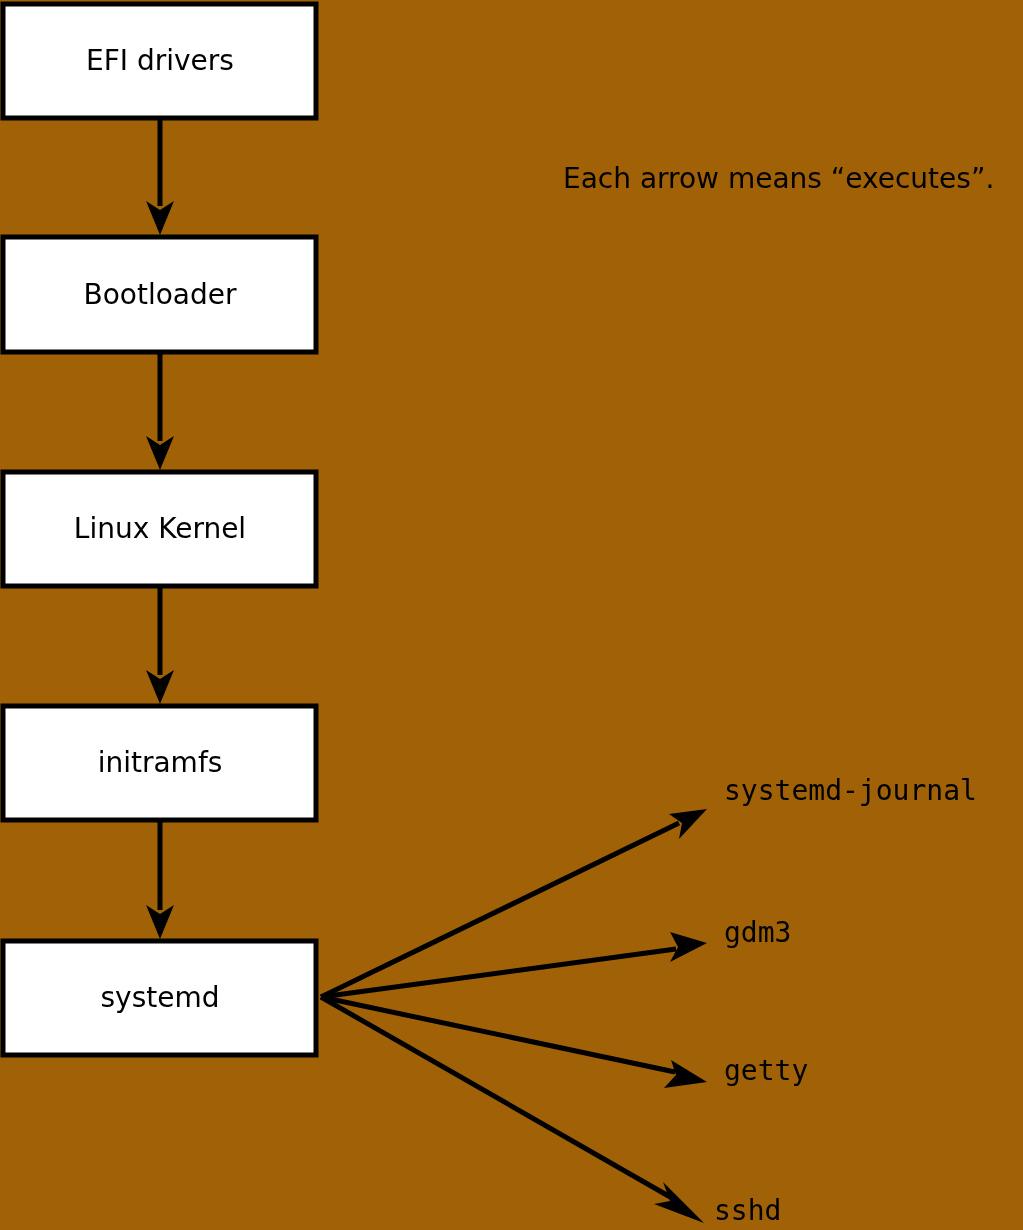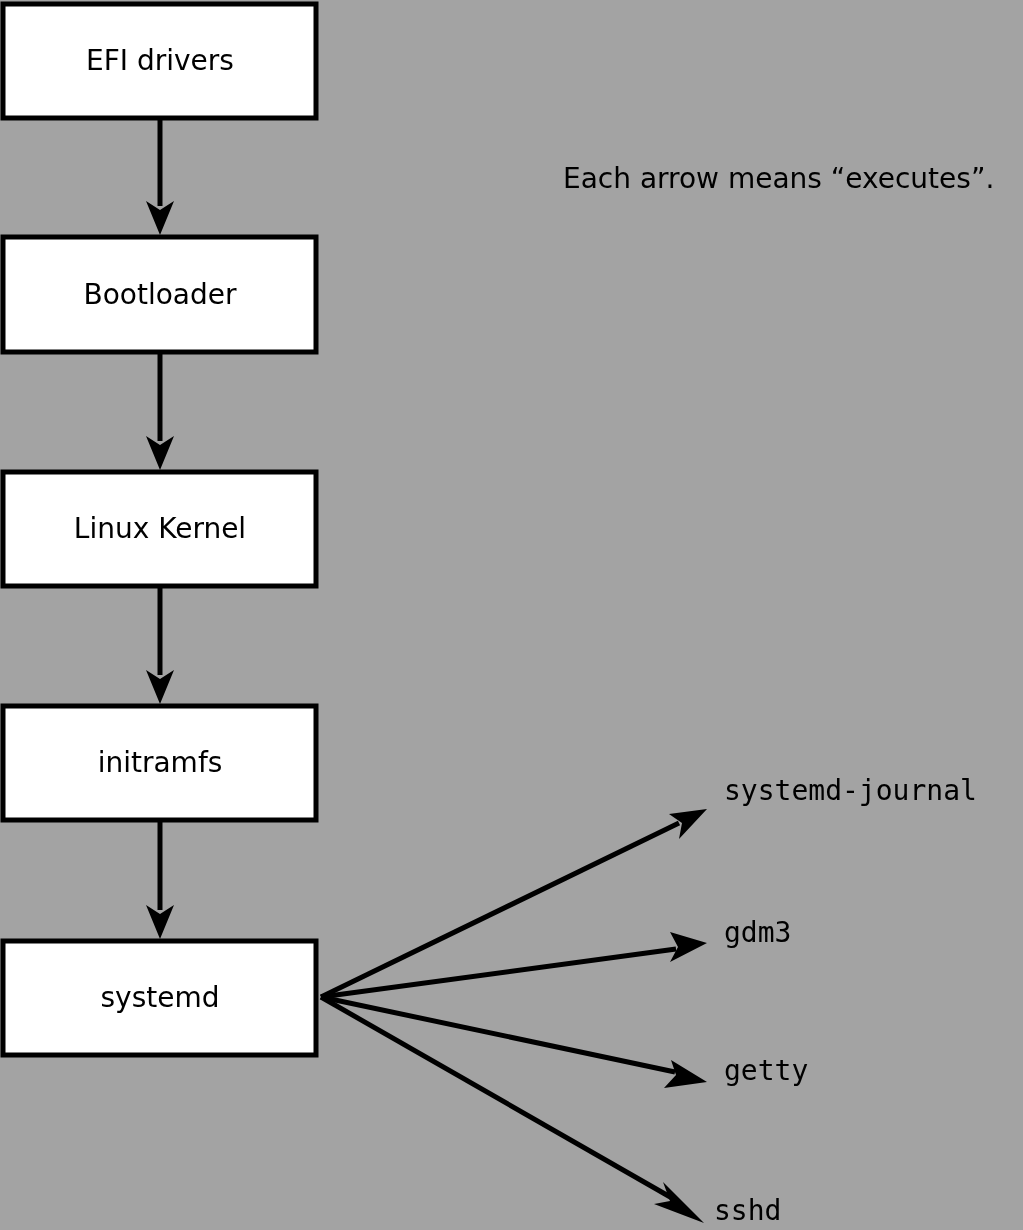--- a/index.html
+++ b/index.html
@@ -7,21 +7,21 @@
     padding: 0;
     background: #ffffff;
   }
   body {
     font-family: "DejaVu Sans", "Liberation Sans", sans-serif;
   }
   #stage {
     position: relative;
     width: 1023px;
     height: 1230px;
-    background: #a3a3a3;
+    background: #a16207;
     overflow: hidden;
   }
   #diagram-svg {
     position: absolute;
     left: 0;
     top: 0;
     width: 1023px;
     height: 1230px;
     display: block;
   }

